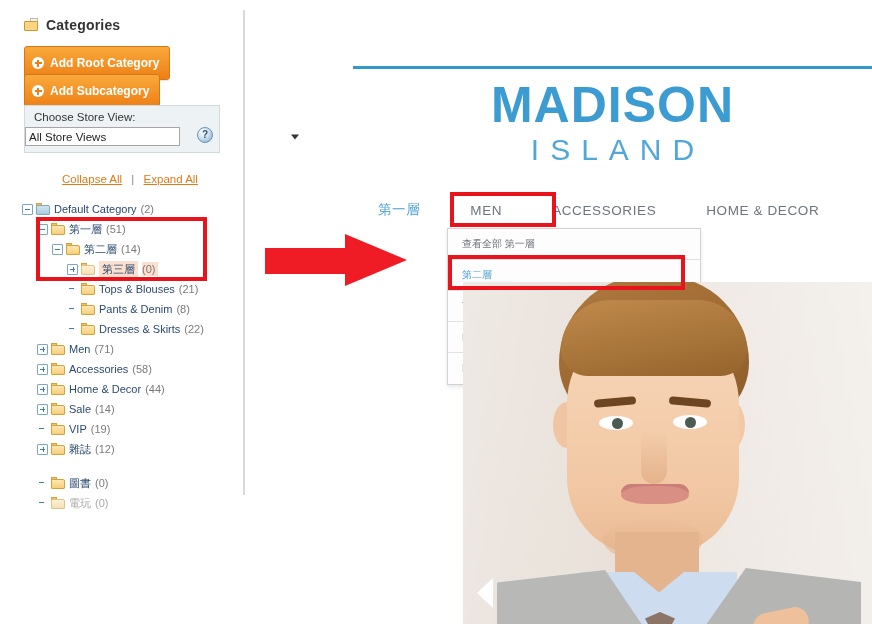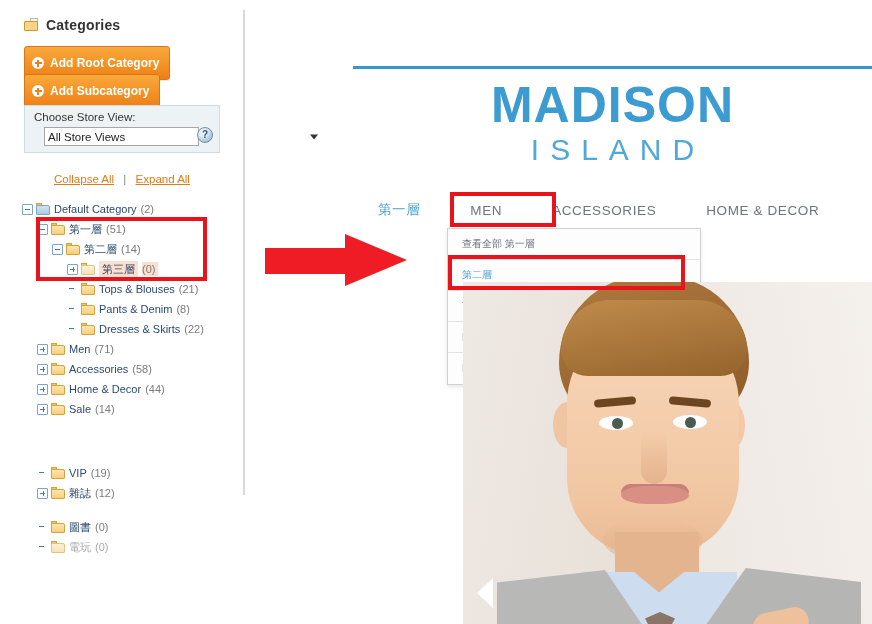--- a/index.html
+++ b/index.html
@@ -33,31 +33,31 @@
   .btn .plus{width:12px;height:12px;border-radius:50%;background:#ffffff;position:relative;flex:0 0 auto;}
   .btn .plus:before,.btn .plus:after{content:"";position:absolute;background:#ee7f15;}
   .btn .plus:before{left:2.5px;top:5px;width:7px;height:2px;}
   .btn .plus:after{left:5px;top:2.5px;width:2px;height:7px;}
   #btn-root{left:24px;top:46px;}
   #btn-sub{left:24px;top:74px;}
 
   .storebox{position:absolute;left:24px;top:105px;width:196px;height:48px;
             background:#edf3f4;border:1px solid #cfdbdc;box-sizing:border-box;}
   .storebox .lbl{position:absolute;left:9px;top:5px;font-size:11.5px;color:#333;}
-  .sel{position:absolute;left:19px;top:21px;width:155px;height:19px;
+  .sel{position:absolute;left:0;top:21px;width:155px;height:19px;
        background:#ffffff;border:1px solid #a6a6a6;box-sizing:border-box;
        font-size:11.5px;color:#222;display:flex;align-items:center;padding-left:3px;}
   .sel .arrow{position:absolute;right:5px;top:50%;transform:translateY(-50%);
        width:0;height:0;border-left:4px solid transparent;border-right:4px solid transparent;border-top:5px solid #333;}
   .helpico{position:absolute;left:172px;top:21px;width:16px;height:16px;border-radius:50%;
        background:radial-gradient(circle at 35% 30%,#ffffff 0%,#cfe0ef 45%,#7da7c9 100%);
        border:1px solid #6d93b3;box-sizing:border-box;color:#2a5575;font-size:10px;
        font-weight:bold;display:flex;align-items:center;justify-content:center;line-height:1;}
 
-  .treelinks{position:absolute;left:24px;top:173px;width:196px;text-align:center;font-size:11.5px;}
+  .treelinks{position:absolute;left:32px;top:173px;width:196px;text-align:center;font-size:11.5px;}
   .treelinks a{color:#e07b18;text-decoration:underline;cursor:pointer;}
   .treelinks .sep{color:#888;margin:0 6px;}
 
   .tree{position:absolute;left:22px;top:199px;width:220px;font-size:11px;color:#203a5a;}
   .node{position:relative;height:20px;display:flex;align-items:center;white-space:nowrap;}
   .node .tog{width:11px;height:11px;border:1px solid #7ba7c4;background:#ffffff;
              box-sizing:border-box;position:relative;flex:0 0 auto;margin-right:3px;border-radius:1px;}
   .node .tog:before{content:"";position:absolute;left:2px;top:4.5px;width:5px;height:1px;background:#3d7fa6;}
   .node .tog.plus:after{content:"";position:absolute;left:4.5px;top:2px;width:1px;height:5px;background:#3d7fa6;}
   .node .tog.none{border:none;background:transparent;}
@@ -275,21 +275,21 @@
         </div>
         <div class="node" style="padding-left: 15px;">
           <span class="tog plus"></span>
           <span class="fold">
             <span class="t"></span>
             <span class="b"></span>
           </span>
           <span class="lab">Sale</span>
           <span class="cnt">(14)</span>
         </div>
-        <div class="node" style="padding-left: 15px; margin-top: 44px;">
+        <div class="node" style="padding-left: 15px;">
           <span class="tog none"></span>
           <span class="fold">
             <span class="t"></span>
             <span class="b"></span>
           </span>
           <span class="lab">VIP</span>
           <span class="cnt">(19)</span>
         </div>
         <div class="node" style="padding-left: 15px;">
           <span class="tog plus"></span>

